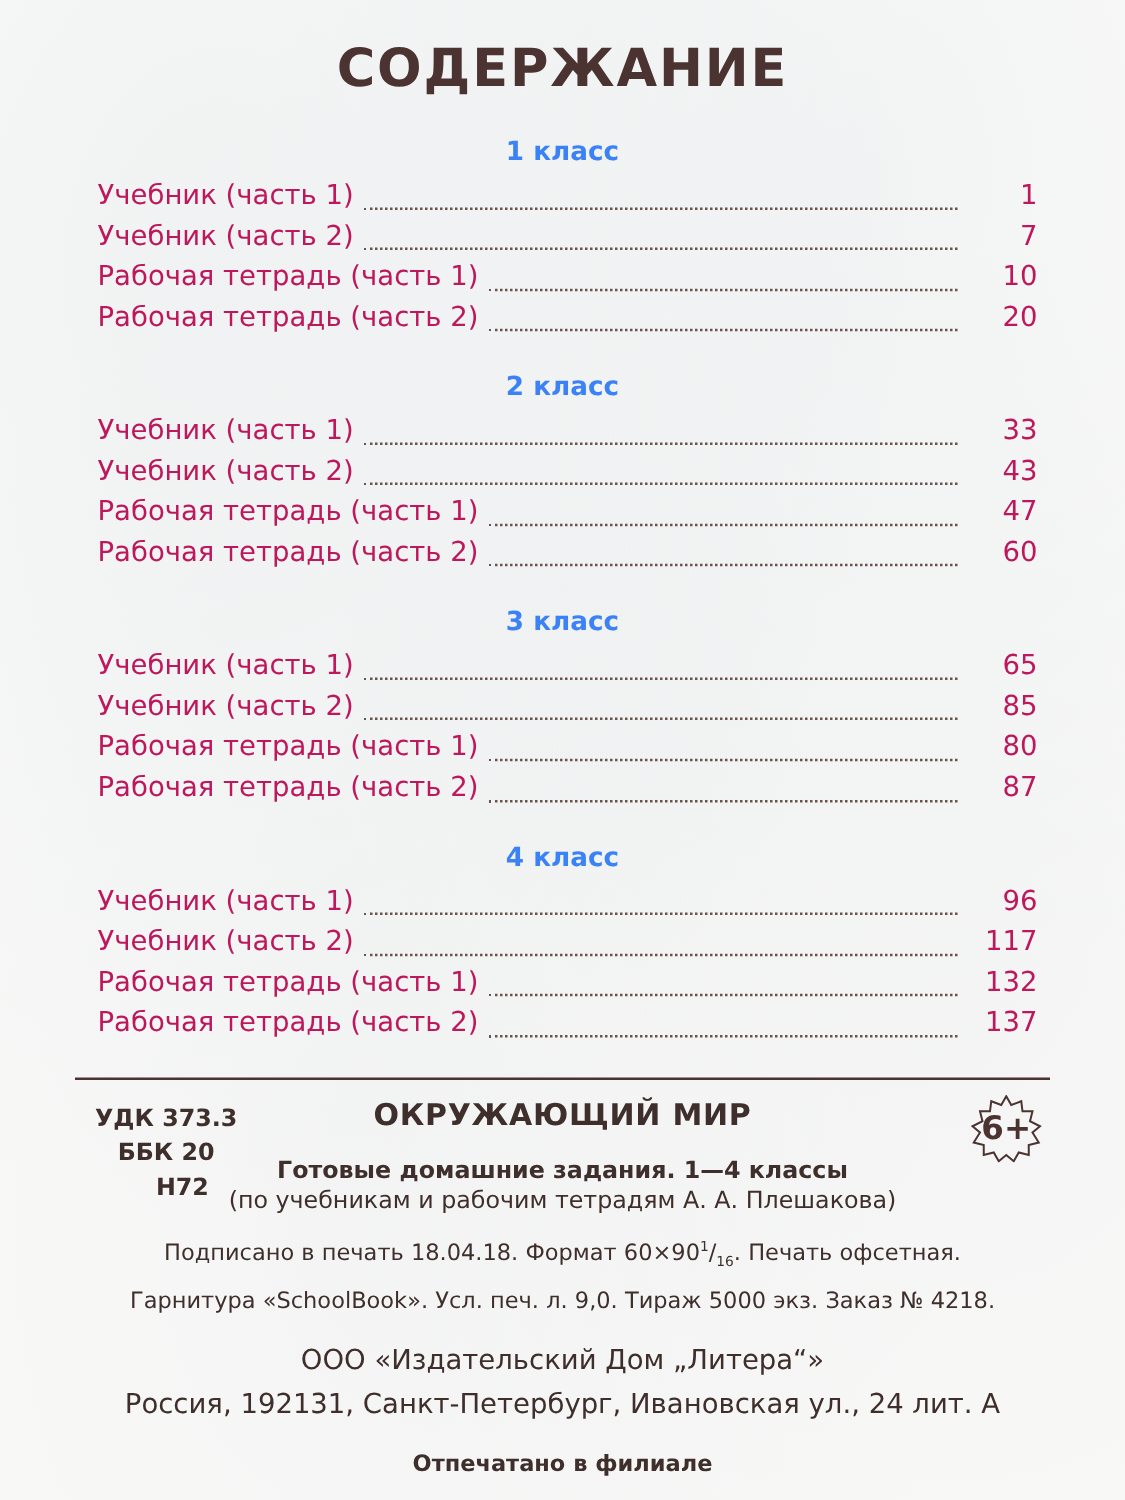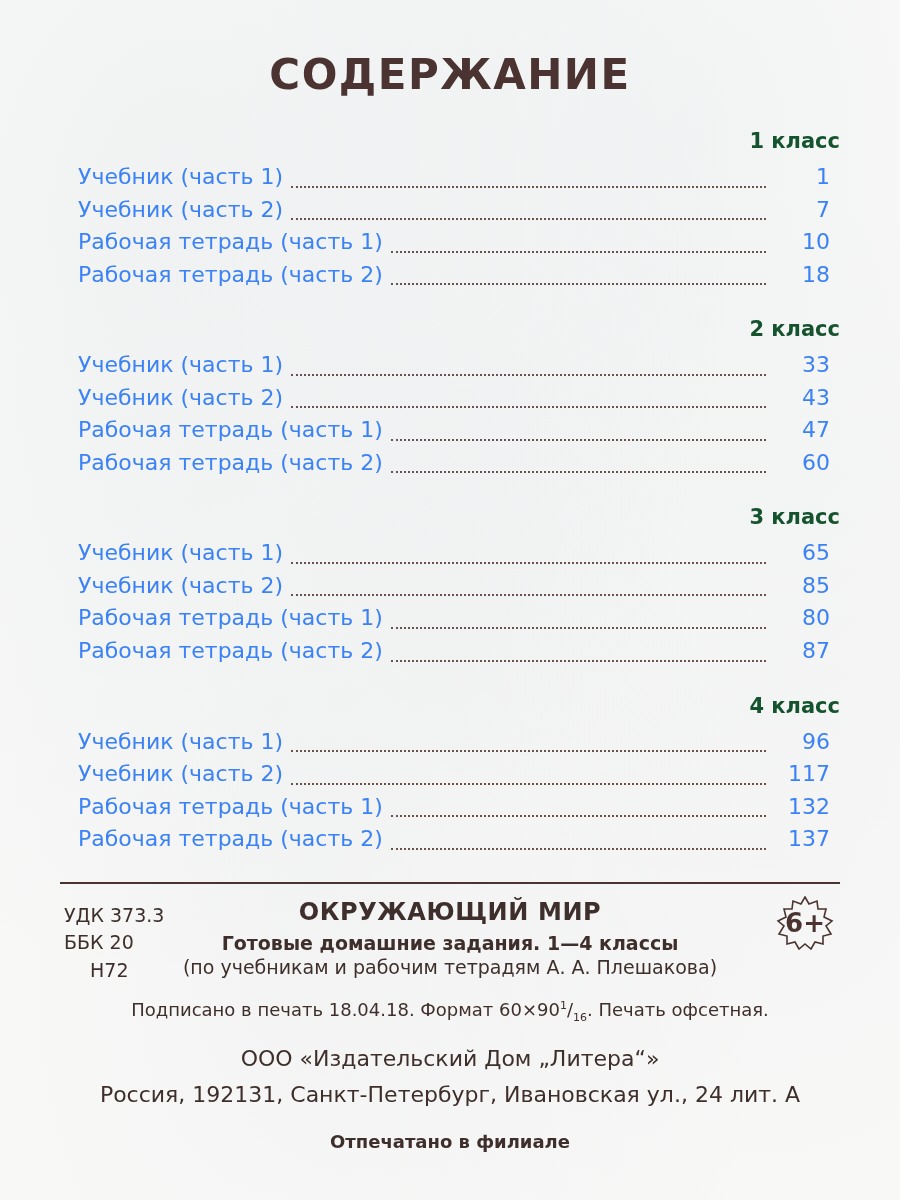--- a/index.html
+++ b/index.html
@@ -24,52 +24,52 @@
       radial-gradient(ellipse at 20% 18%, rgba(140,160,185,0.10), rgba(255,255,255,0) 55%),
       radial-gradient(ellipse at 78% 12%, rgba(150,165,190,0.09), rgba(255,255,255,0) 50%),
       radial-gradient(ellipse at 30% 82%, rgba(150,160,180,0.07), rgba(255,255,255,0) 55%),
       radial-gradient(ellipse at 85% 70%, rgba(150,160,180,0.07), rgba(255,255,255,0) 55%);
   }
   .page {
     position: relative;
     width: 900px;
     height: 1196px;
     box-sizing: border-box;
-    padding: 44px 60px 20px 60px;
+    padding: 24px 60px 20px 60px;
   }
 
   h1.doc-title {
     margin: 6px 0 0 0;
     text-align: center;
     font-size: 42px;
     font-weight: bold;
     letter-spacing: 1.5px;
     color: #4a3330;
     font-family: "DejaVu Sans", sans-serif;
   }
 
   .grade-head {
-    text-align: right;
+    text-align: center;
     font-size: 21px;
     font-weight: bold;
-    color: #14532d;
+    color: #3b82f6;
     margin: 26px 0 8px 0;
   }
   .grade-head.first { margin-top: 30px; }
 
   .toc {
     margin: 0;
     padding: 0;
   }
   .toc-row {
     display: flex;
     align-items: flex-end;
     font-size: 22px;
     line-height: 1.48;
-    color: #3b82f6;
+    color: #be185d;
     white-space: nowrap;
   }
   .toc-label { flex: 0 0 auto; padding-left: 18px; }
   .toc-dots {
     flex: 1 1 auto;
     overflow: hidden;
     margin: 0 6px 6px 8px;
     border-bottom: 2px dotted #6b524e;
     height: 1px;
   }
@@ -87,26 +87,27 @@
   }
 
   
   .colophon {
     position: relative;
     font-size: 17.5px;
     color: #3f2f2c;
   }
   .codes {
     position: absolute;
-    left: 4px;
+    left: 16px;
     top: 4px;
     font-size: 19px;
-    font-weight: normal;
+    font-weight: bold;
     line-height: 1.45;
     color: #3f2f2c;
+    text-align: center;
   }
   .codes .indent { padding-left: 26px; display: block; }
 
   .age-badge {
     position: absolute;
     right: 6px;
     top: -2px;
     width: 58px;
     height: 54px;
     display: flex;
@@ -128,21 +129,21 @@
   }
   .book-title {
     font-size: 24px;
     font-weight: bold;
     letter-spacing: 0.6px;
     margin: 2px 0 6px 0;
   }
   .subtitle1 {
     font-size: 19px;
     font-weight: bold;
-    margin: 6px 0 2px 0;
+    margin: 19px 0 2px 0;
   }
   .subtitle2 {
     font-size: 19px;
     font-weight: normal;
     margin: 2px 0 18px 0;
   }
   .print-line {
     font-size: 18px;
     line-height: 1.55;
     margin-top: 10px;
@@ -175,21 +176,21 @@
       <span class="toc-page">7</span>
     </div>
     <div class="toc-row">
       <span class="toc-label">Рабочая тетрадь (часть 1)</span>
       <span class="toc-dots"></span>
       <span class="toc-page">10</span>
     </div>
     <div class="toc-row">
       <span class="toc-label">Рабочая тетрадь (часть 2)</span>
       <span class="toc-dots"></span>
-      <span class="toc-page">18</span>
+      <span class="toc-page">20</span>
     </div>
   </div>
 
   <div class="grade-head">2 класс</div>
   <div class="toc">
     <div class="toc-row">
       <span class="toc-label">Учебник (часть 1)</span>
       <span class="toc-dots"></span>
       <span class="toc-page">33</span>
     </div>
@@ -276,20 +277,21 @@
     </div>
 
     <div class="center-block">
       <div class="book-title">ОКРУЖАЮЩИЙ МИР</div>
       <div class="subtitle1">Готовые домашние задания. 1—4 классы</div>
       <div class="subtitle2">(по учебникам и рабочим тетрадям А. А. Плешакова)</div>
 
       <div class="print-line">
         <span>Подписано в печать 18.04.18. Формат 60×90</span><sup>1</sup>/<sub>16</sub><span>. Печать офсетная.</span>
       </div>
+      <div class="print-line">Гарнитура «SchoolBook». Усл. печ. л. 9,0. Тираж 5000 экз. Заказ № 4218.</div>
 
       <div class="block-gap"></div>
 
       <div class="pub-line">ООО «Издательский Дом „Литера“»</div>
       <div class="pub-line">Россия, 192131, Санкт-Петербург, Ивановская ул., 24 лит. А</div>
 
       <div class="block-gap"></div>
 
       <div class="printer-line">Отпечатано в филиале</div>
 

